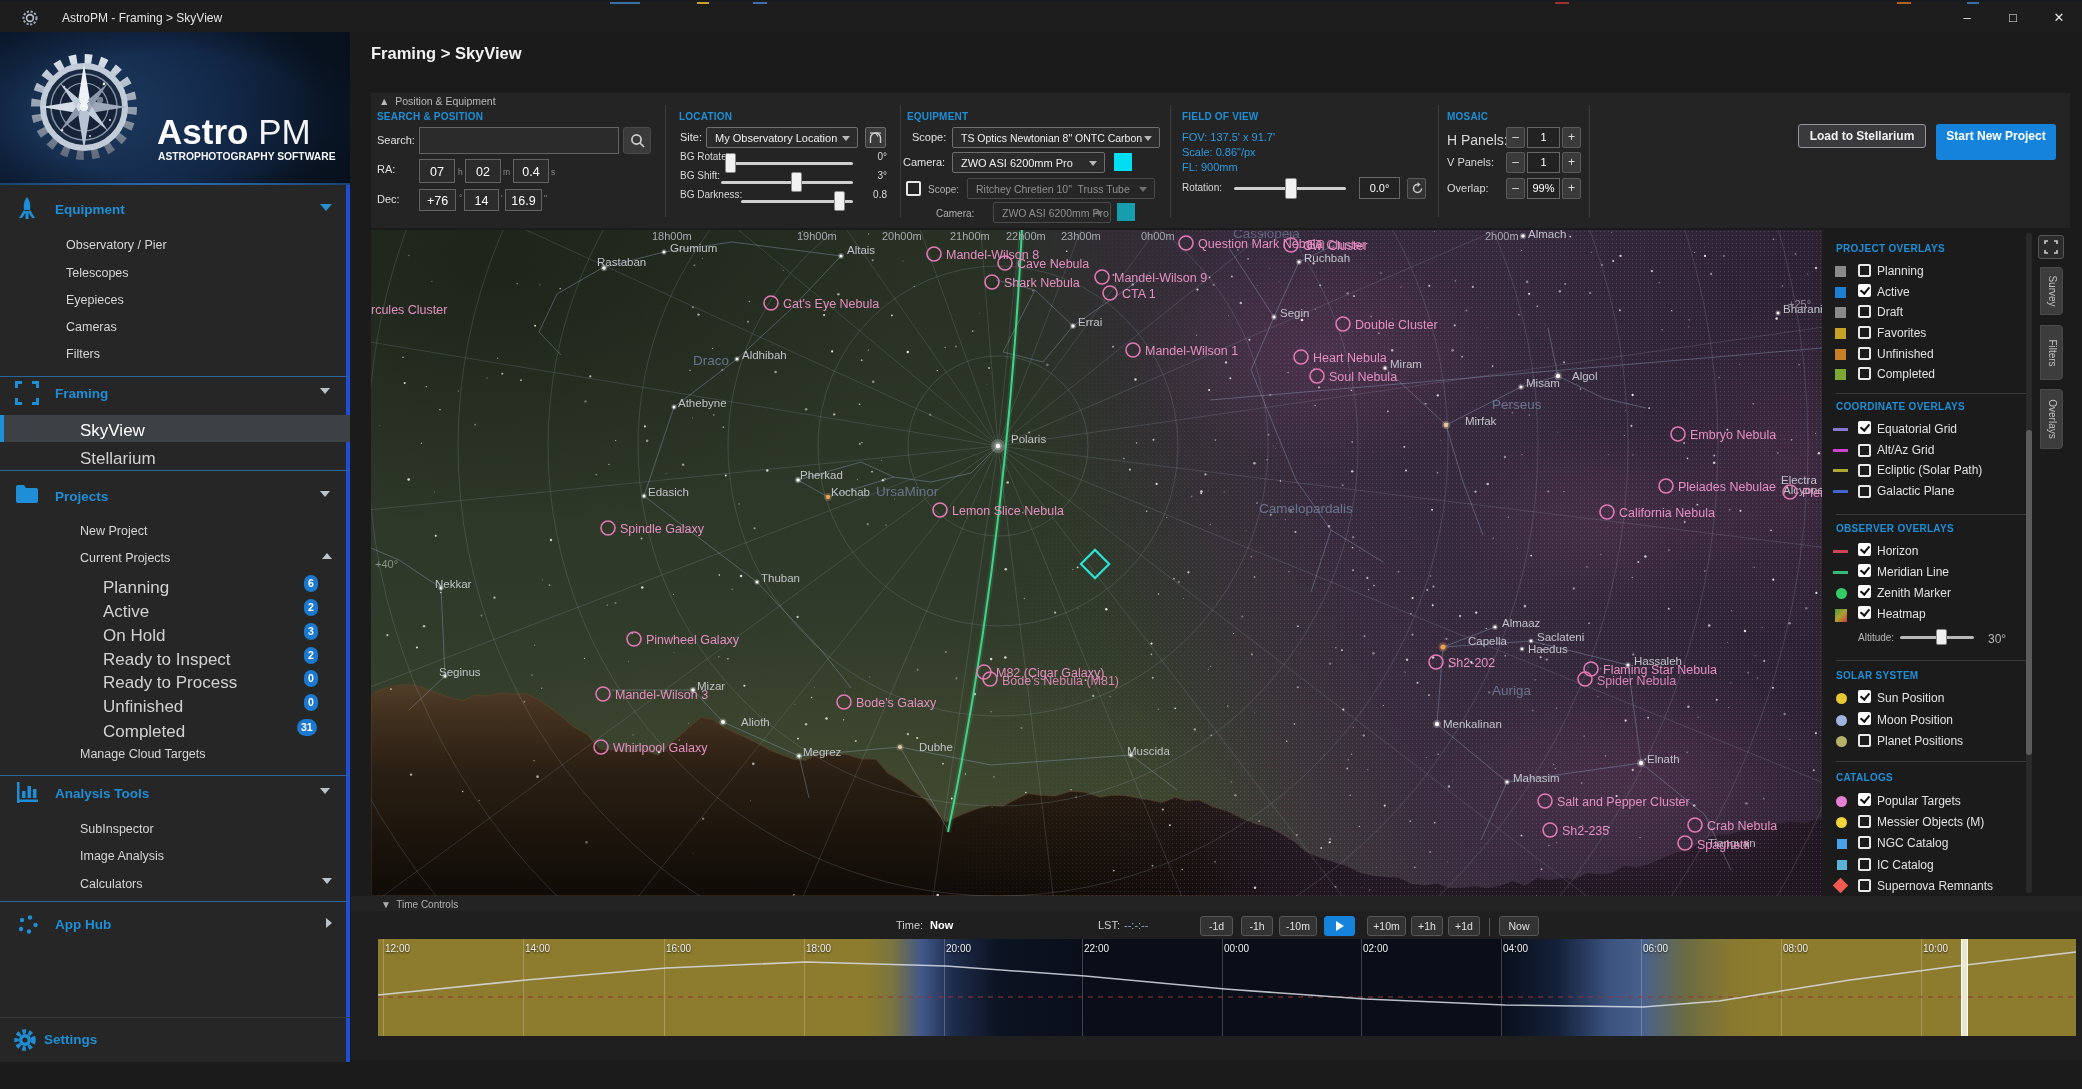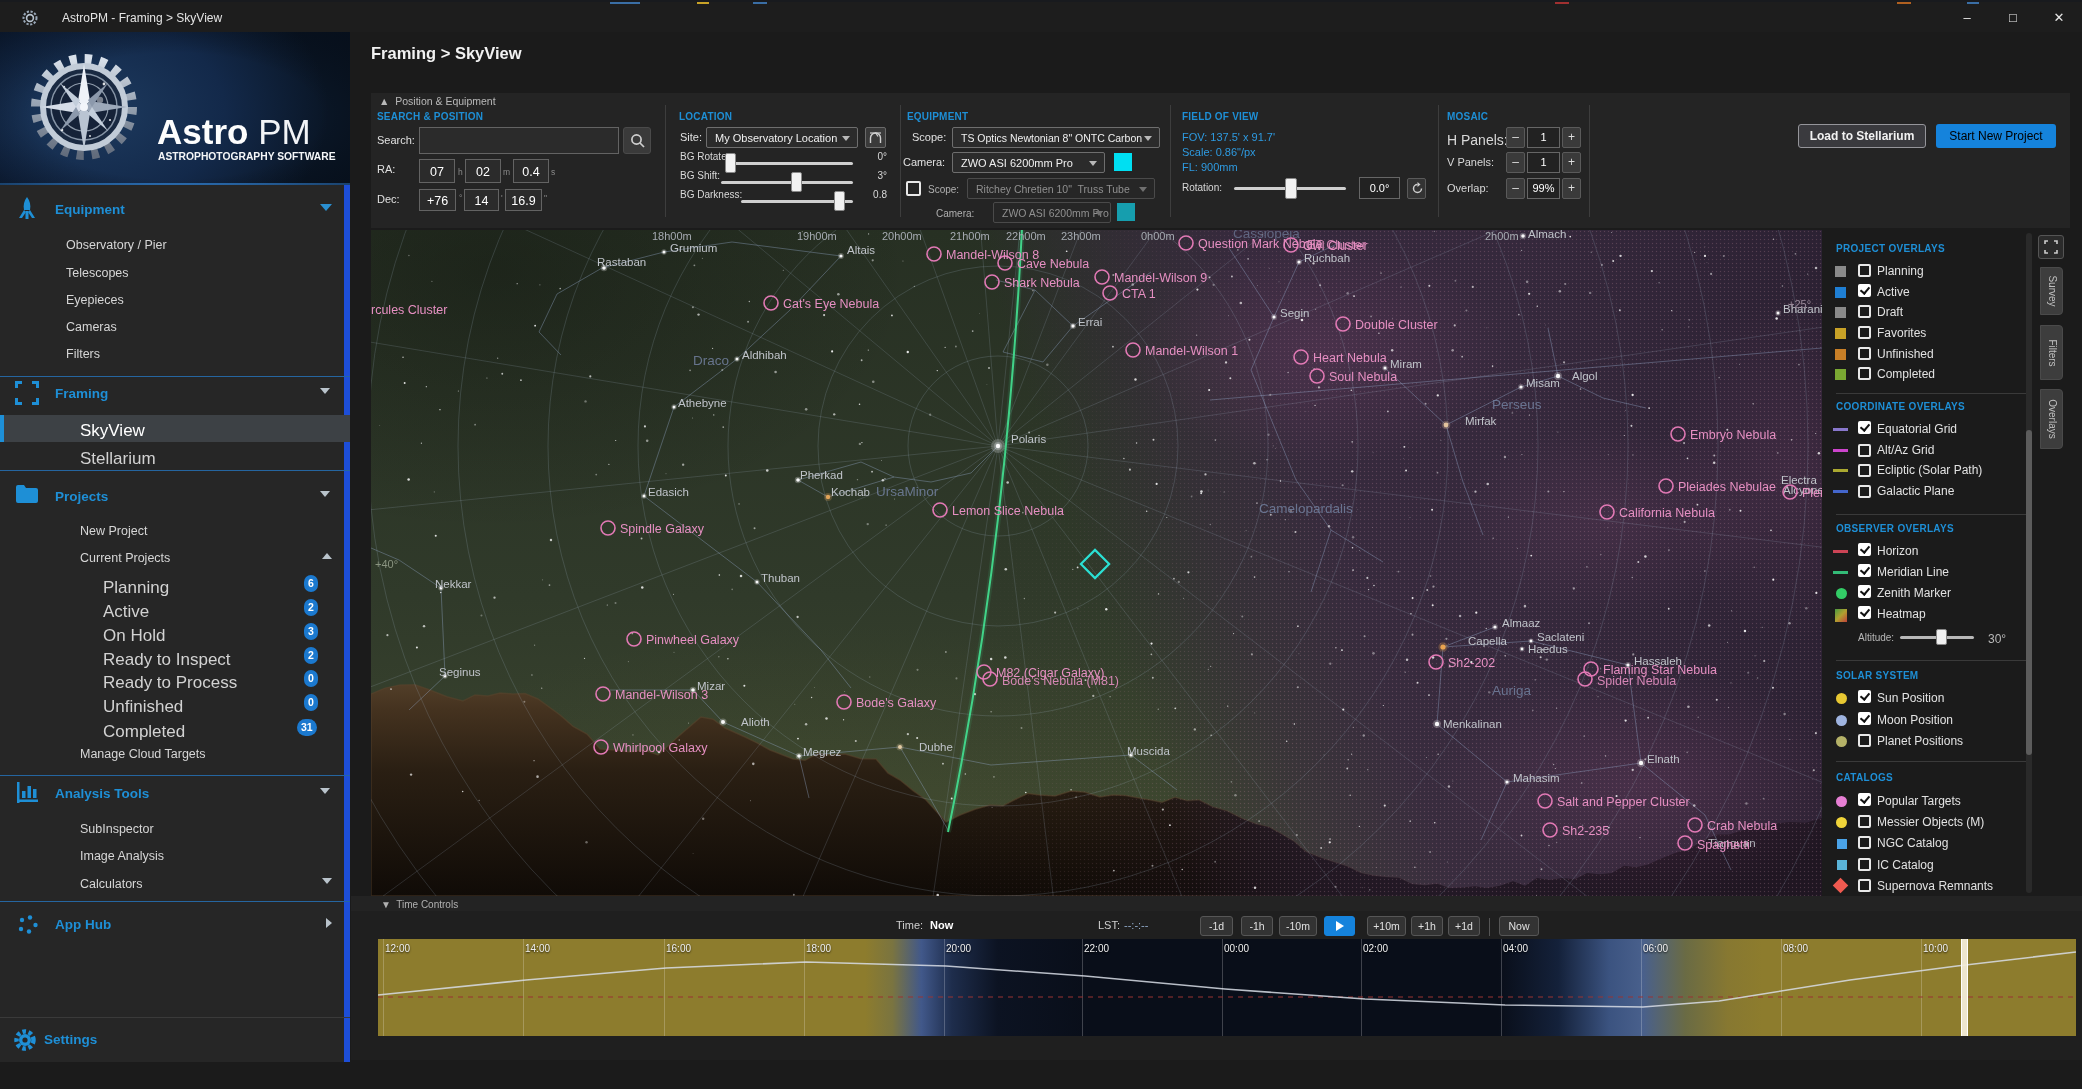--- a/index.html
+++ b/index.html
@@ -4,21 +4,21 @@
 <style>
 * { margin:0; padding:0; box-sizing:border-box; }
 html,body { width:2082px; height:1089px; background:#1b1b1b; font-family:"Liberation Sans",sans-serif; overflow:hidden; }
 #page { position:relative; width:2082px; height:1089px; }
 .abs { position:absolute; }
 
 #titlebar { left:0; top:0; width:2082px; height:32px; background:#1d1d1d; border-top:2px solid #181a1e; }
 #titlebar .title { left:62px; top:9px; font-size:12px; color:#e4e4e4; }
 .wbtn { top:0; width:46px; height:32px; color:#e8e8e8; text-align:center; line-height:32px; font-size:13px; }
 
-#sidebar { left:0; top:32px; width:350px; height:1030px; background:#262626; border-right:6px solid #1d4ed8; }
+#sidebar { left:0; top:32px; width:350px; height:1030px; background:#262626; border-right:4px solid #1d4ed8; }
 #logo { left:0; top:0; width:350px; height:153px; background:radial-gradient(ellipse 230px 160px at 28% 52%, #1d3a5e 0%, #13294a 55%, #0a1626 100%); border-bottom:2px solid #2a6cb0; }
 .sechdr { font-size:13.5px; font-weight:bold; color:#1e8fd6; }
 .sitem { font-size:12.5px; color:#d6d6d6; }
 .ssub { font-size:17px; color:#d2d2d2; }
 .chvd { width:0; height:0; border-left:5.5px solid transparent; border-right:5.5px solid transparent; border-top:6.5px solid #b9c3cb; }
 .chvdb { width:0; height:0; border-left:6px solid transparent; border-right:6px solid transparent; border-top:7px solid #2a8fd0; }
 .chvu { width:0; height:0; border-left:5.5px solid transparent; border-right:5.5px solid transparent; border-bottom:6.5px solid #b9c3cb; }
 .chvr { width:0; height:0; border-top:5.5px solid transparent; border-bottom:5.5px solid transparent; border-left:6.5px solid #b9c3cb; }
 .sep { left:0; width:350px; height:0; border-top:1px solid #2565a0; }
 .badge { position:absolute; left:304px; min-width:10px; height:17px; background:#1b79cf; border-radius:8.5px; color:#fff; font-size:10.5px; font-weight:bold; text-align:center; line-height:17px; padding:0 4px; }
@@ -305,21 +305,21 @@
   <div class="tbsmall abs" style="left:1076px;top:63px;font-size:11px">V Panels:</div>
   <div class="mbtn" style="left:1135px;top:59px">–</div>
   <div class="mbox" style="left:1156px;top:59px">1</div>
   <div class="mbtn" style="left:1191px;top:59px">+</div>
   <div class="tbsmall abs" style="left:1076px;top:89px;font-size:11px">Overlap:</div>
   <div class="mbtn" style="left:1135px;top:85px">–</div>
   <div class="mbox" style="left:1156px;top:85px">99%</div>
   <div class="mbtn" style="left:1191px;top:85px">+</div>
   <div class="tbvline abs" style="left:1218px"></div>
   <div class="abs" style="left:1427px;top:31px;width:128px;height:24px;background:#3a3a3e;border:1px solid #95959a;border-radius:3px;color:#f2f2f2;font-size:12px;font-weight:bold;text-align:center;line-height:22px">Load to Stellarium</div>
-  <div class="abs" style="left:1565px;top:31px;width:120px;height:24px;background:#1583dc;border-radius:3px;color:#000000;font-size:12px;font-weight:normal;text-align:center;line-height:24px">Start New Project</div>
+  <div class="abs" style="left:1565px;top:31px;width:120px;height:36px;background:#1583dc;border-radius:3px;color:#ffffff;font-size:12px;font-weight:bold;text-align:center;line-height:24px">Start New Project</div>
 </div>
 
 <svg id="skysvg" class="abs" style="left:371px;top:230px" width="1451" height="666" viewBox="0 0 1451 666">
 <defs>
   <linearGradient id="gbase" x1="0" y1="0" x2="0" y2="1">
     <stop offset="0%" stop-color="#273023"></stop>
           <stop offset="55%" stop-color="#303a2a"></stop>
           <stop offset="100%" stop-color="#3e4830"></stop>
   </linearGradient>
   <linearGradient id="gpurp" gradientUnits="userSpaceOnUse" x1="710" y1="320" x2="1020" y2="214">

